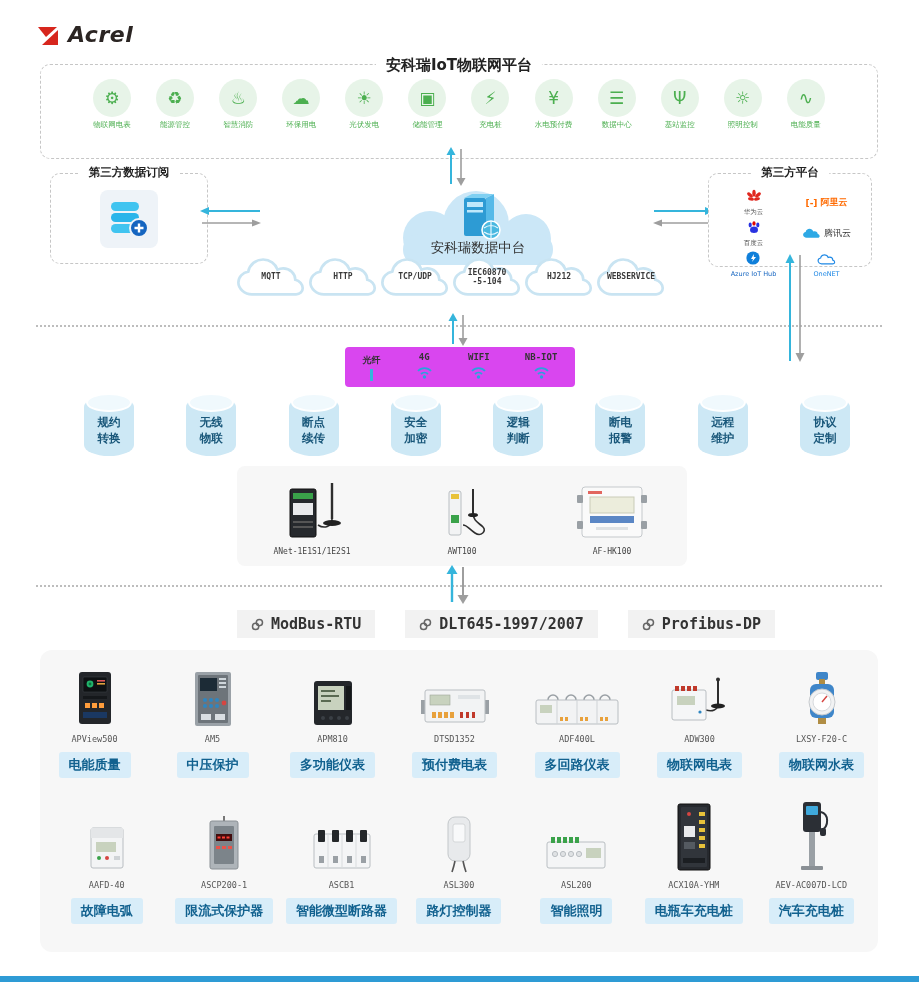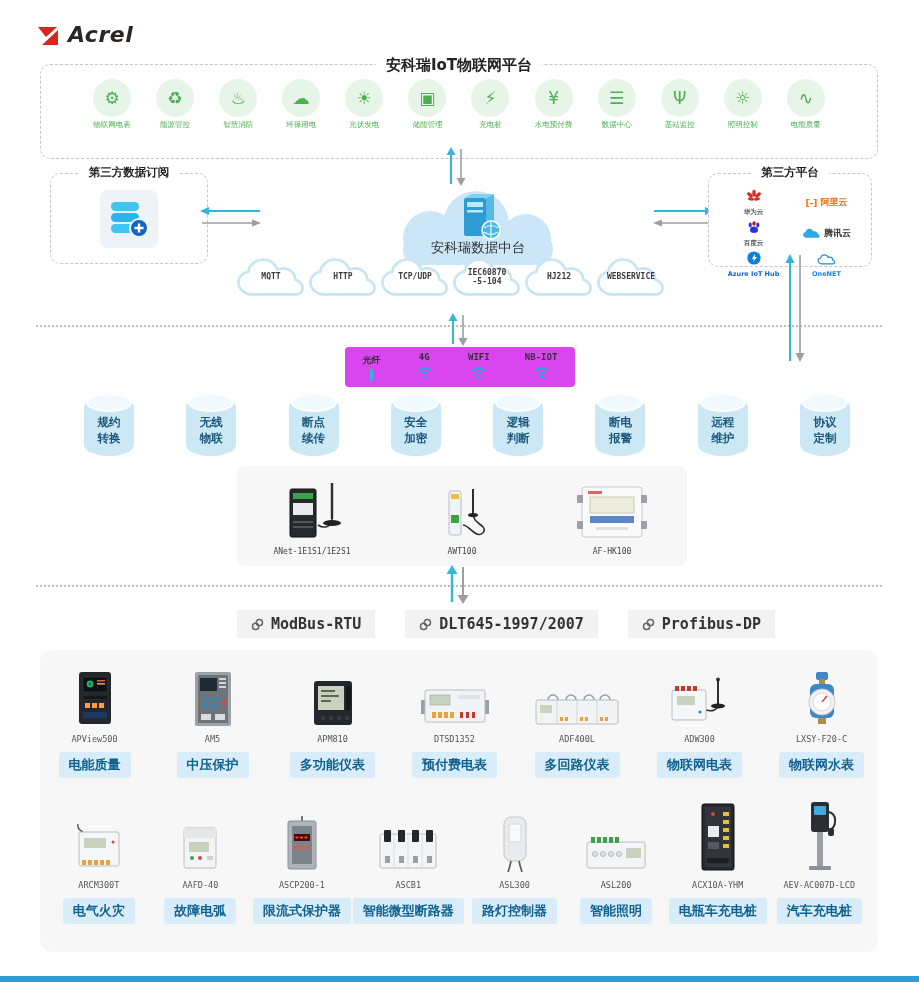--- a/index.html
+++ b/index.html
@@ -16,21 +16,21 @@
   
   .apps-row{position:absolute;left:0;right:0;top:14px;display:flex;justify-content:space-between;padding:0 42px;}
   .app{width:58px;text-align:center;}
   .app-circle{width:38px;height:38px;border-radius:50%;background:#e7f4e8;color:#4caf50;
               font-size:17px;line-height:38px;margin:0 auto;text-align:center;}
   .app-label{font-size:7.5px;color:#4caf50;margin-top:3px;white-space:nowrap;}
   
   .prov-grid{position:absolute;left:8px;right:8px;top:14px;bottom:6px;display:grid;
              grid-template-columns:1fr 1fr;align-items:center;justify-items:center;row-gap:2px;}
   .prov{text-align:center;}
-  .prov-name{font-size:6.5px;color:#555;font-weight:bold;margin-top:1px;white-space:nowrap;}
+  .prov-name{font-size:6.5px;color:#555;font-weight:normal;margin-top:1px;white-space:nowrap;}
   .prov-inline{display:flex;align-items:center;gap:3px;}
   .prov-inline .prov-name{font-size:9px;margin-top:0;color:#333;}
   .prov-name.blue{color:#1565c0;}
   .prov-name.lightblue{color:#1e88e5;}
   .ali-mark,.ali-name{color:#ff6a00;font-weight:bold;font-size:9px;white-space:nowrap;}
   
   .pclouds{position:absolute;left:235px;top:256px;width:456px;display:flex;justify-content:flex-start;}
   .pcloud{position:relative;width:72px;height:43px;}
   .pcloud svg{position:absolute;inset:0;}
   .pcloud-label{position:absolute;left:0;right:0;top:16px;text-align:center;
@@ -618,39 +618,20 @@
         </svg>
           </div>
         <div class="p-model">LXSY-F20-C</div>
         <div class="p-cat">物联网水表</div>
       </div>
     </div>
 
     <div class="prod-row" style="padding:22px 8px 0;">
       <div class="prod">
         <div class="p-img" style="height:74px;">
-            <svg width="56" height="52">
-          <path d="M12 10 C8 8 6 5 7 2" stroke="#555" stroke-width="1.4" fill="none"></path>
-          <rect x="8" y="10" width="40" height="34" rx="2" fill="#f5f6f7" stroke="#b9bec2"></rect>
-          <rect x="13" y="16" width="22" height="10" fill="#c8d2be"></rect>
-          <g fill="#e8a13c">
-                <rect x="11" y="38" width="4" height="5"></rect>
-                <rect x="17" y="38" width="4" height="5"></rect>
-                <rect x="23" y="38" width="4" height="5"></rect>
-                <rect x="29" y="38" width="4" height="5"></rect>
-                <rect x="35" y="38" width="4" height="5"></rect>
-              </g>
-          <circle cx="42" cy="20" r="1.5" fill="#d64541"></circle>
-        </svg>
-          </div>
-        <div class="p-model">ARCM300T</div>
-        <div class="p-cat">电气火灾</div>
-      </div>
-      <div class="prod">
-        <div class="p-img" style="height:74px;">
             <svg width="48" height="52">
           <rect x="8" y="6" width="32" height="40" rx="2" fill="#f3f4f5" stroke="#b9bec2"></rect>
           <rect x="8" y="6" width="32" height="10" fill="#e4e6e8"></rect>
           <rect x="13" y="20" width="20" height="10" fill="#c8d2be"></rect>
           <circle cx="16" cy="36" r="2" fill="#3aa24a"></circle>
               <circle cx="24" cy="36" r="2" fill="#d64541"></circle>
           <rect x="31" y="34" width="6" height="4" fill="#cfd3d6"></rect>
         </svg>
           </div>
         <div class="p-model">AAFD-40</div>

